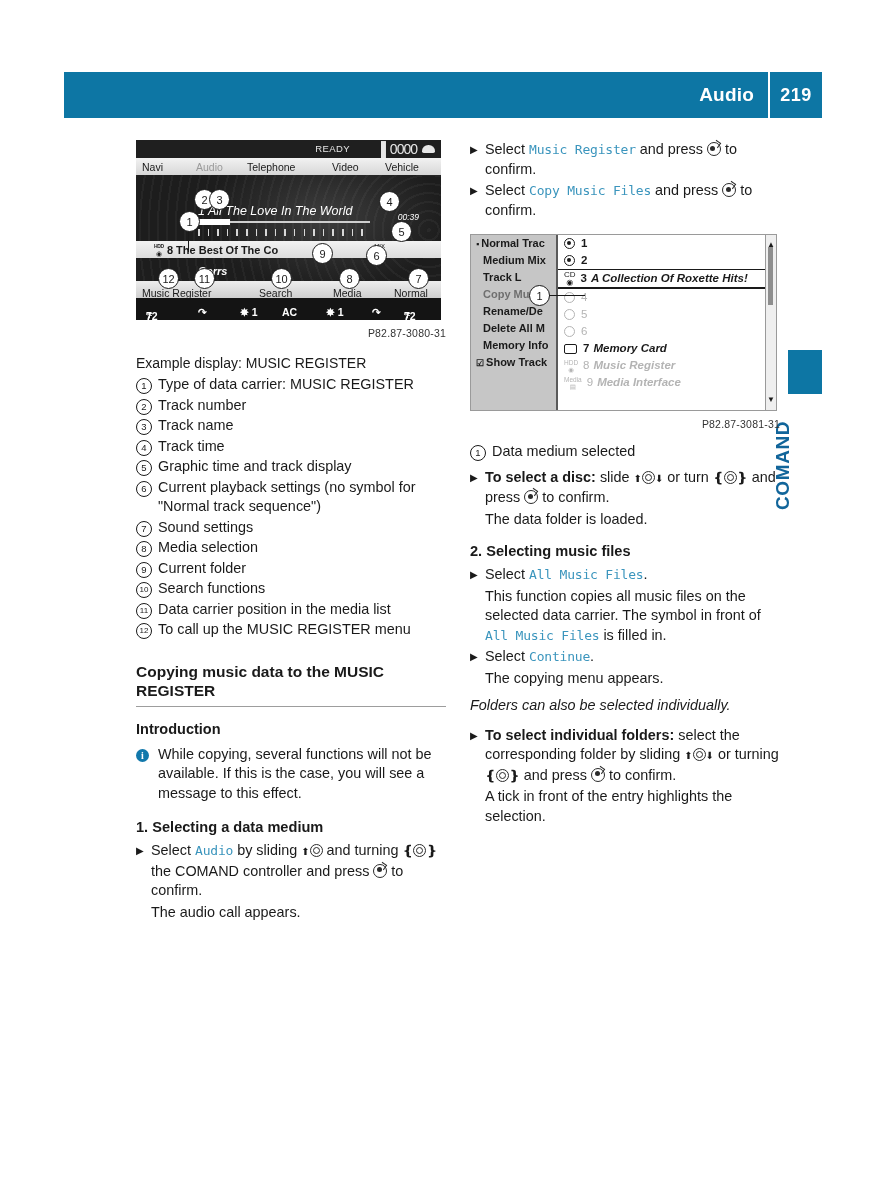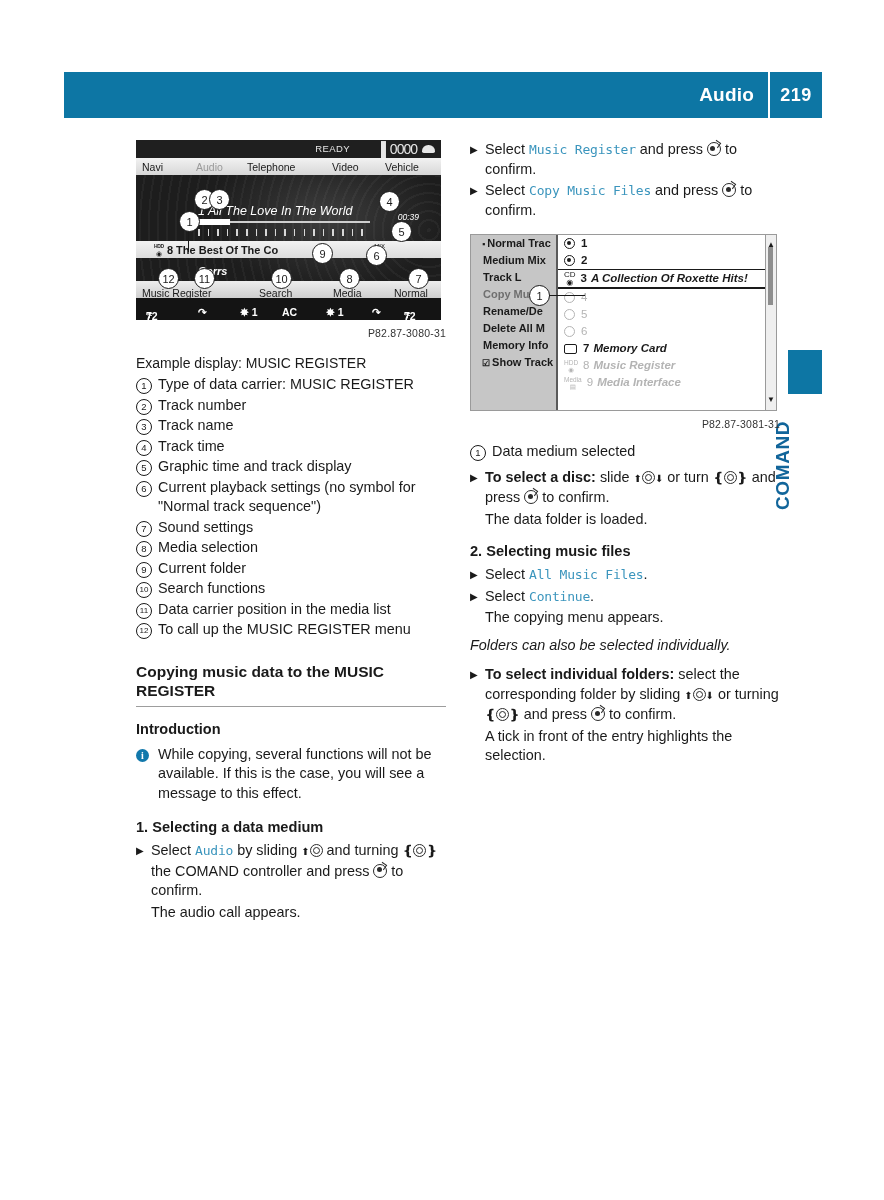--- a/index.html
+++ b/index.html
@@ -256,21 +256,21 @@
     overflow: hidden;
     font-size: 11px;
   }
   .ml-leftpanel {
     position: absolute; left: 0; top: 0; width: 85px; height: 100%;
     background: #c6c6c6;
     border-right: 2px solid #5a5a5a;
   }
   .ml-left-item {
     height: 17px; line-height: 17px;
-    padding-left: 11px;
+    padding-left: 5px;
     color: #1a1a1a;
     font-weight: bold;
     font-size: 11px;
     white-space: nowrap;
     overflow: hidden;
   }
   .ml-left-item.dim { color: #6f6f6f; }
   .ml-bullet { font-size: 9px; margin-right: 2px; }
 
   .ml-rightpanel {
@@ -727,20 +727,24 @@
     <span class="bullet-mark"></span>
     <span class="bullet-body">The data folder is loaded.</span>
   </div>
 
   <h4 class="stepnum">2. Selecting music files</h4>
 
   <div class="bullet-item">
     <span class="bullet-mark">▶</span>
     <span class="bullet-body"><span>Select </span><span class="mono">All Music Files</span><span>.</span></span>
   </div>
+  <div class="bullet-item">
+    <span class="bullet-mark"></span>
+    <span class="bullet-body"><span>This function copies all music files on the selected data carrier. The symbol in front of </span><span class="mono">All Music Files</span><span> is filled in.</span></span>
+  </div>
 
   <div class="bullet-item">
     <span class="bullet-mark">▶</span>
     <span class="bullet-body"><span>Select </span><span class="mono">Continue</span><span>.</span></span>
   </div>
   <div class="bullet-item">
     <span class="bullet-mark"></span>
     <span class="bullet-body">The copying menu appears.</span>
   </div>
 

